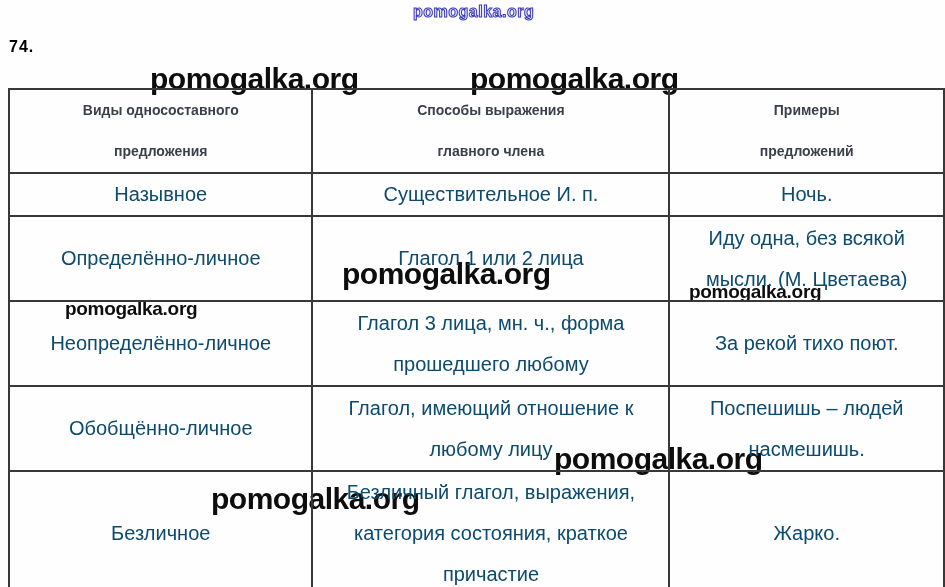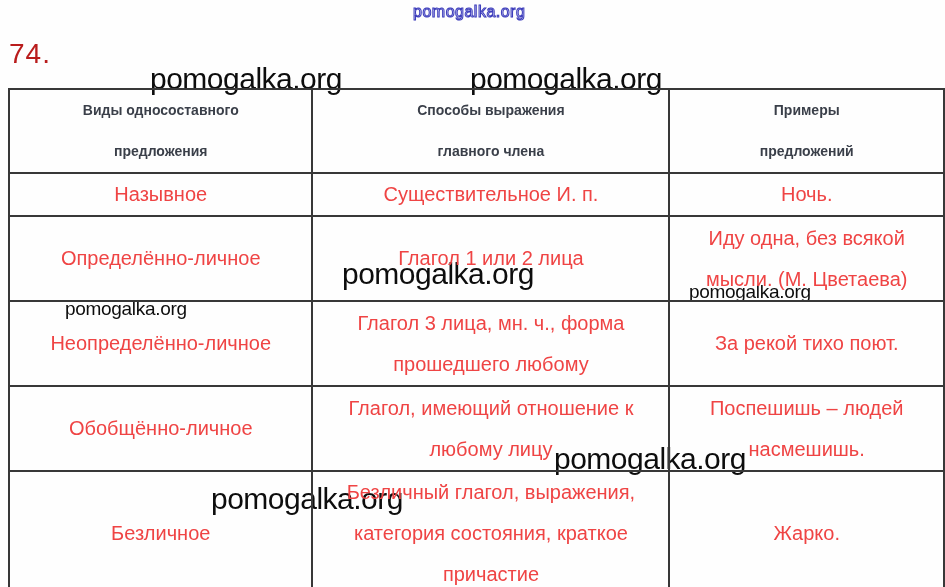--- a/index.html
+++ b/index.html
@@ -3,43 +3,43 @@
 <meta charset="utf-8">
 <style>
   html,body{margin:0;padding:0;}
   body{
     width:945px;height:587px;position:relative;overflow:hidden;
     background:#fefefe;
     font-family:"Liberation Sans","DejaVu Sans",sans-serif;
   }
   .exercise-num{
     position:absolute;left:9px;top:38px;
-    font-size:28px;font-weight:400;color:#b91c1c;letter-spacing:1px;
+    font-size:16px;font-weight:700;color:#000000;letter-spacing:1px;
   }
   
-  .wm{position:absolute;white-space:nowrap;font-weight:400;color:#0d0d0d;line-height:1;}
+  .wm{position:absolute;white-space:nowrap;font-weight:700;color:#0d0d0d;line-height:1;}
   .wm-lg{font-size:30px;letter-spacing:-0.5px;}
   .wm-sm{font-size:19px;letter-spacing:-0.3px;}
   .wm-blue{
     font-size:16px;letter-spacing:0.5px;
     color:#e9e9fb;
     -webkit-text-stroke:1px #3c3cbb;
     text-shadow:0 0 1px #7070cc;
   }
   
   table.grid{
     position:absolute;left:8px;top:88px;
     border-collapse:collapse;table-layout:fixed;
     background:transparent;
   }
   table.grid td,table.grid th{
     border:2px solid #383838;
     text-align:center;vertical-align:middle;
     padding:0 14px;
-    color:#ef4444;
+    color:#0c4a6e;
     font-size:20px;
   }
   table.grid th{
     font-weight:700;color:#3a3f49;font-size:14px;
   }
   .ln{line-height:41px;}
   .col1{width:299px;}
   .col2{width:361px;margin-left:29px;}
   .col3{width:272px;margin-top:8px;}
   .hrow{height:80px;}

